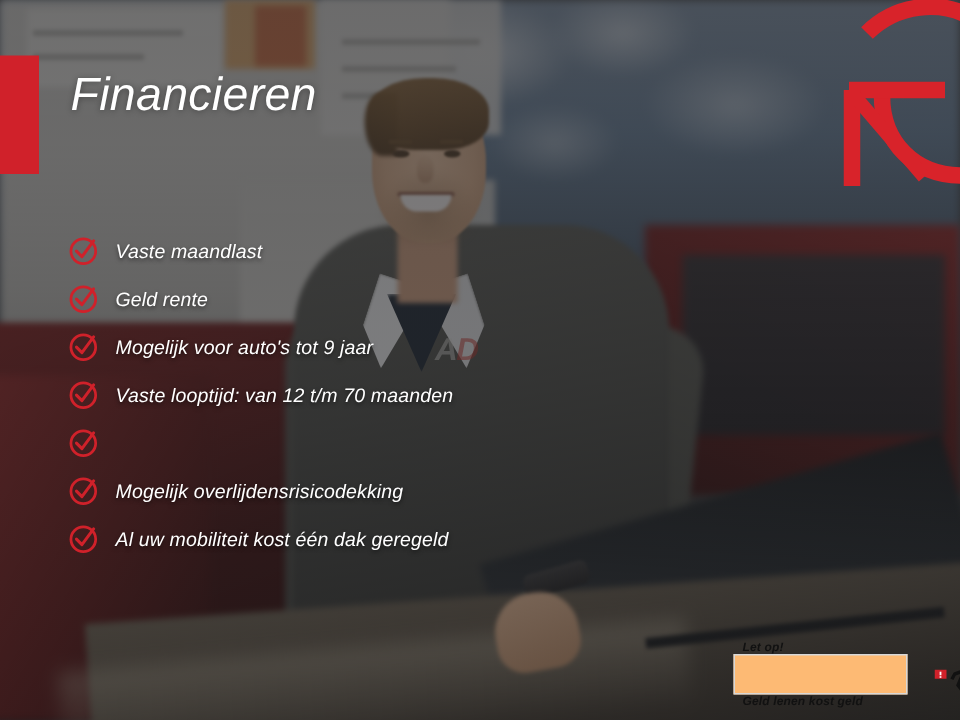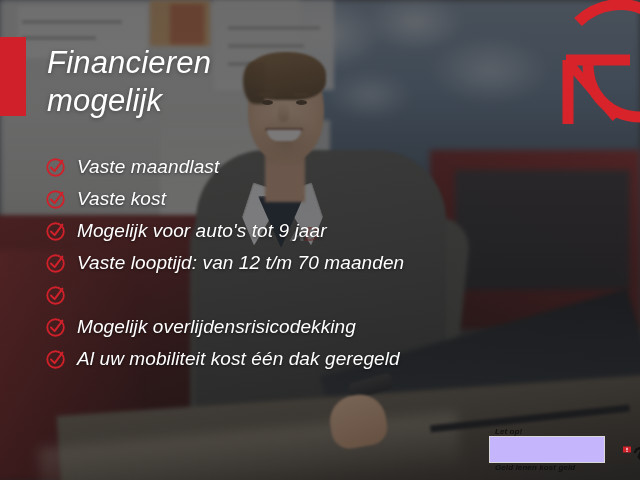--- a/index.html
+++ b/index.html
@@ -216,33 +216,33 @@
   .checklist {
     position:absolute; left:45px; top:151px; width:420px;
   }
   .check-row {
     display:flex; align-items:center;
     height:32px;
   }
   .check-icon { width:22px; height:22px; flex:0 0 22px; margin-right:10px; }
   .check-label {
     color:#ffffff;
-    font-size:19px;
+    font-size:13px;
     font-weight:400;
     letter-spacing:.1px;
     text-shadow:0 1px 3px rgba(0,0,0,.55);
     white-space:nowrap;
     text-align:right;
   }
 
   
   .warn-badge {
     position:absolute; left:489px; top:436px;
     width:116px; height:27px;
-    background:#c4b5fd;
+    background:#fdba74;
     border:1px solid #d8d8d8;
     display:flex; align-items:center;
     padding:0 5px;
     gap:48px;
   }
   .warn-text {
     font-size:8px; font-weight:700; color:#111111;
     line-height:10px; letter-spacing:.1px;
     white-space:nowrap;
   }
@@ -312,39 +312,38 @@
   <svg class="logo-mark" viewBox="0 0 96 126">
     <path d="M34 24 C54 4, 84 2, 104 14" stroke="#d8232a" stroke-width="11" fill="none" stroke-linecap="butt"></path>
     <path d="M97 119 C66 119, 44 97, 44 66" stroke="#d8232a" stroke-width="11" fill="none"></path>
     <path d="M22 62 H86" stroke="#d8232a" stroke-width="11" fill="none"></path>
     <path d="M24 62 L24 126" stroke="#d8232a" stroke-width="11" fill="none"></path>
     <path d="M24 64 L72 120" stroke="#d8232a" stroke-width="9" fill="none"></path>
   </svg>
 
   <div class="title">
     <span>Financieren</span>
-    <span class="l2">mogelijk</span>
   </div>
 
   <div class="checklist">
 
     <div class="check-row">
       <svg class="check-icon" viewBox="0 0 24 24">
         <circle cx="11.5" cy="12.5" r="9" fill="none" stroke="#d0212a" stroke-width="2"></circle>
         <path d="M6.5 12.5 L10.5 16.5 L19 5" fill="none" stroke="#d0212a" stroke-width="2.2" stroke-linecap="round" stroke-linejoin="round"></path>
       </svg>
       <span class="check-label">Vaste maandlast</span>
     </div>
 
     <div class="check-row">
       <svg class="check-icon" viewBox="0 0 24 24">
         <circle cx="11.5" cy="12.5" r="9" fill="none" stroke="#d0212a" stroke-width="2"></circle>
         <path d="M6.5 12.5 L10.5 16.5 L19 5" fill="none" stroke="#d0212a" stroke-width="2.2" stroke-linecap="round" stroke-linejoin="round"></path>
       </svg>
-      <span class="check-label">Vaste kost</span>
+      <span class="check-label">Geld rente</span>
     </div>
 
 
     <div class="check-row">
       <svg class="check-icon" viewBox="0 0 24 24">
         <circle cx="11.5" cy="12.5" r="9" fill="none" stroke="#d0212a" stroke-width="2"></circle>
         <path d="M6.5 12.5 L10.5 16.5 L19 5" fill="none" stroke="#d0212a" stroke-width="2.2" stroke-linecap="round" stroke-linejoin="round"></path>
       </svg>
       <span class="check-label">Mogelijk voor auto's tot 9 jaar</span>
     </div>

